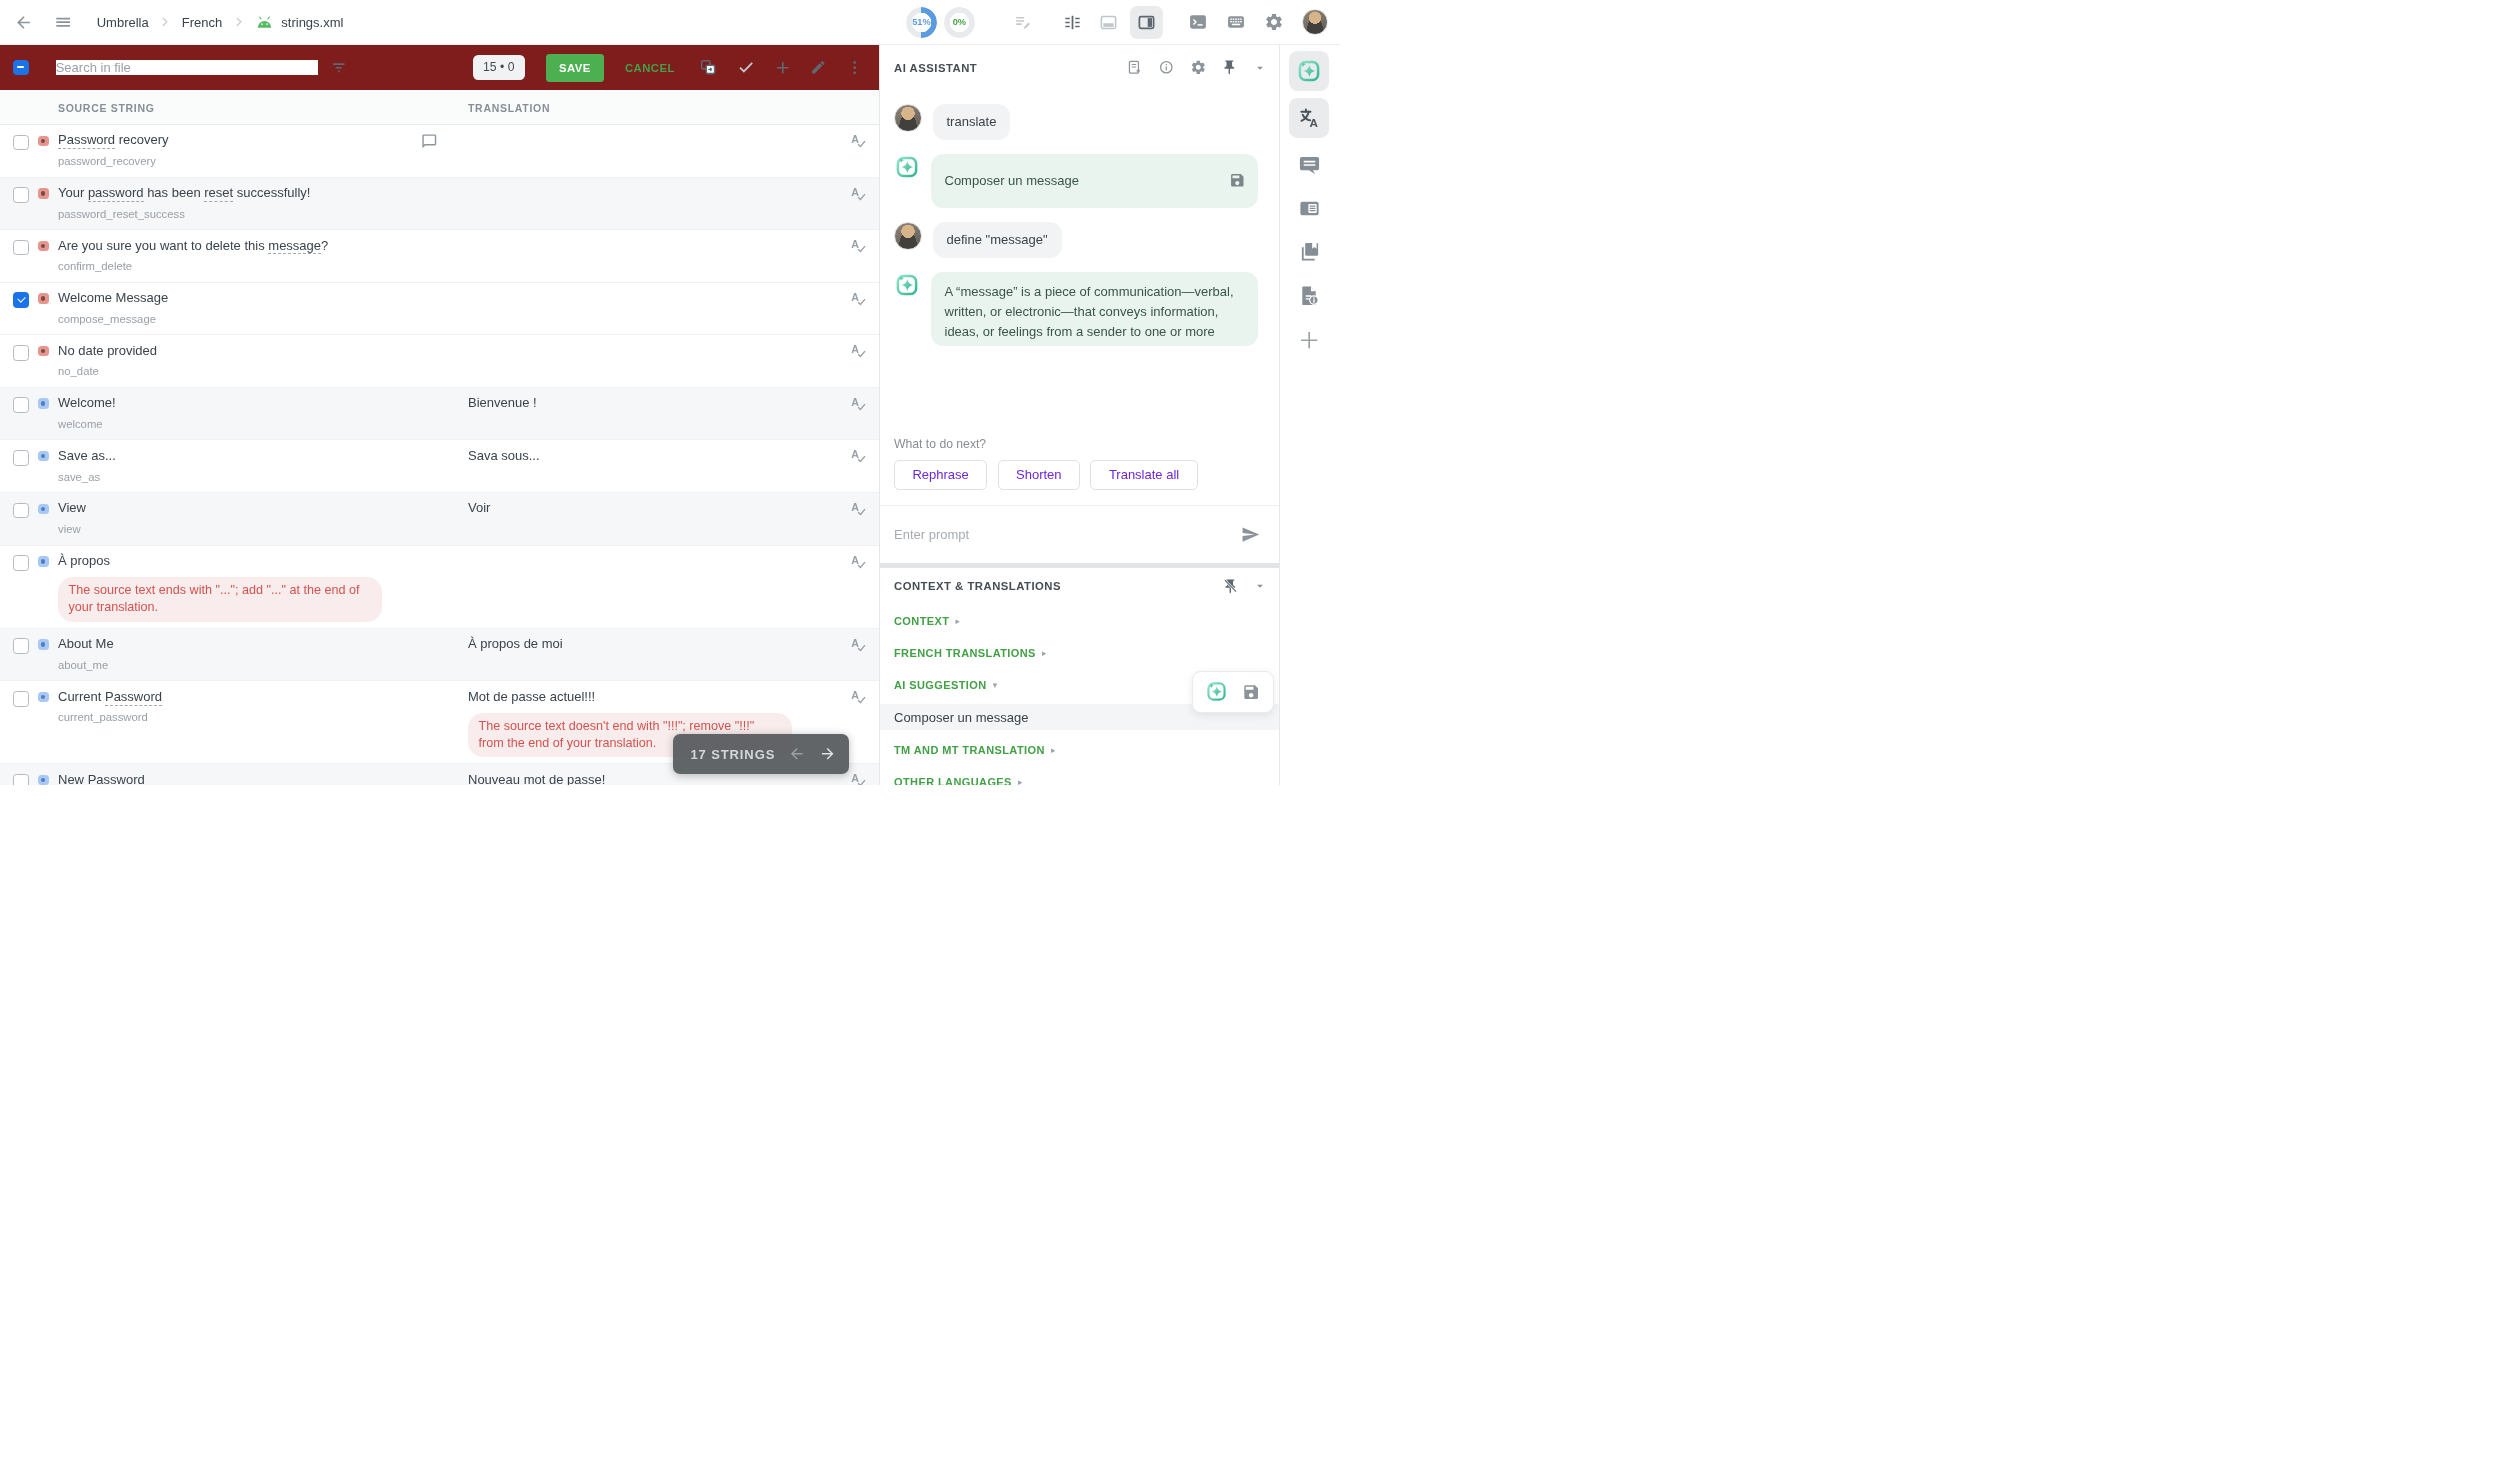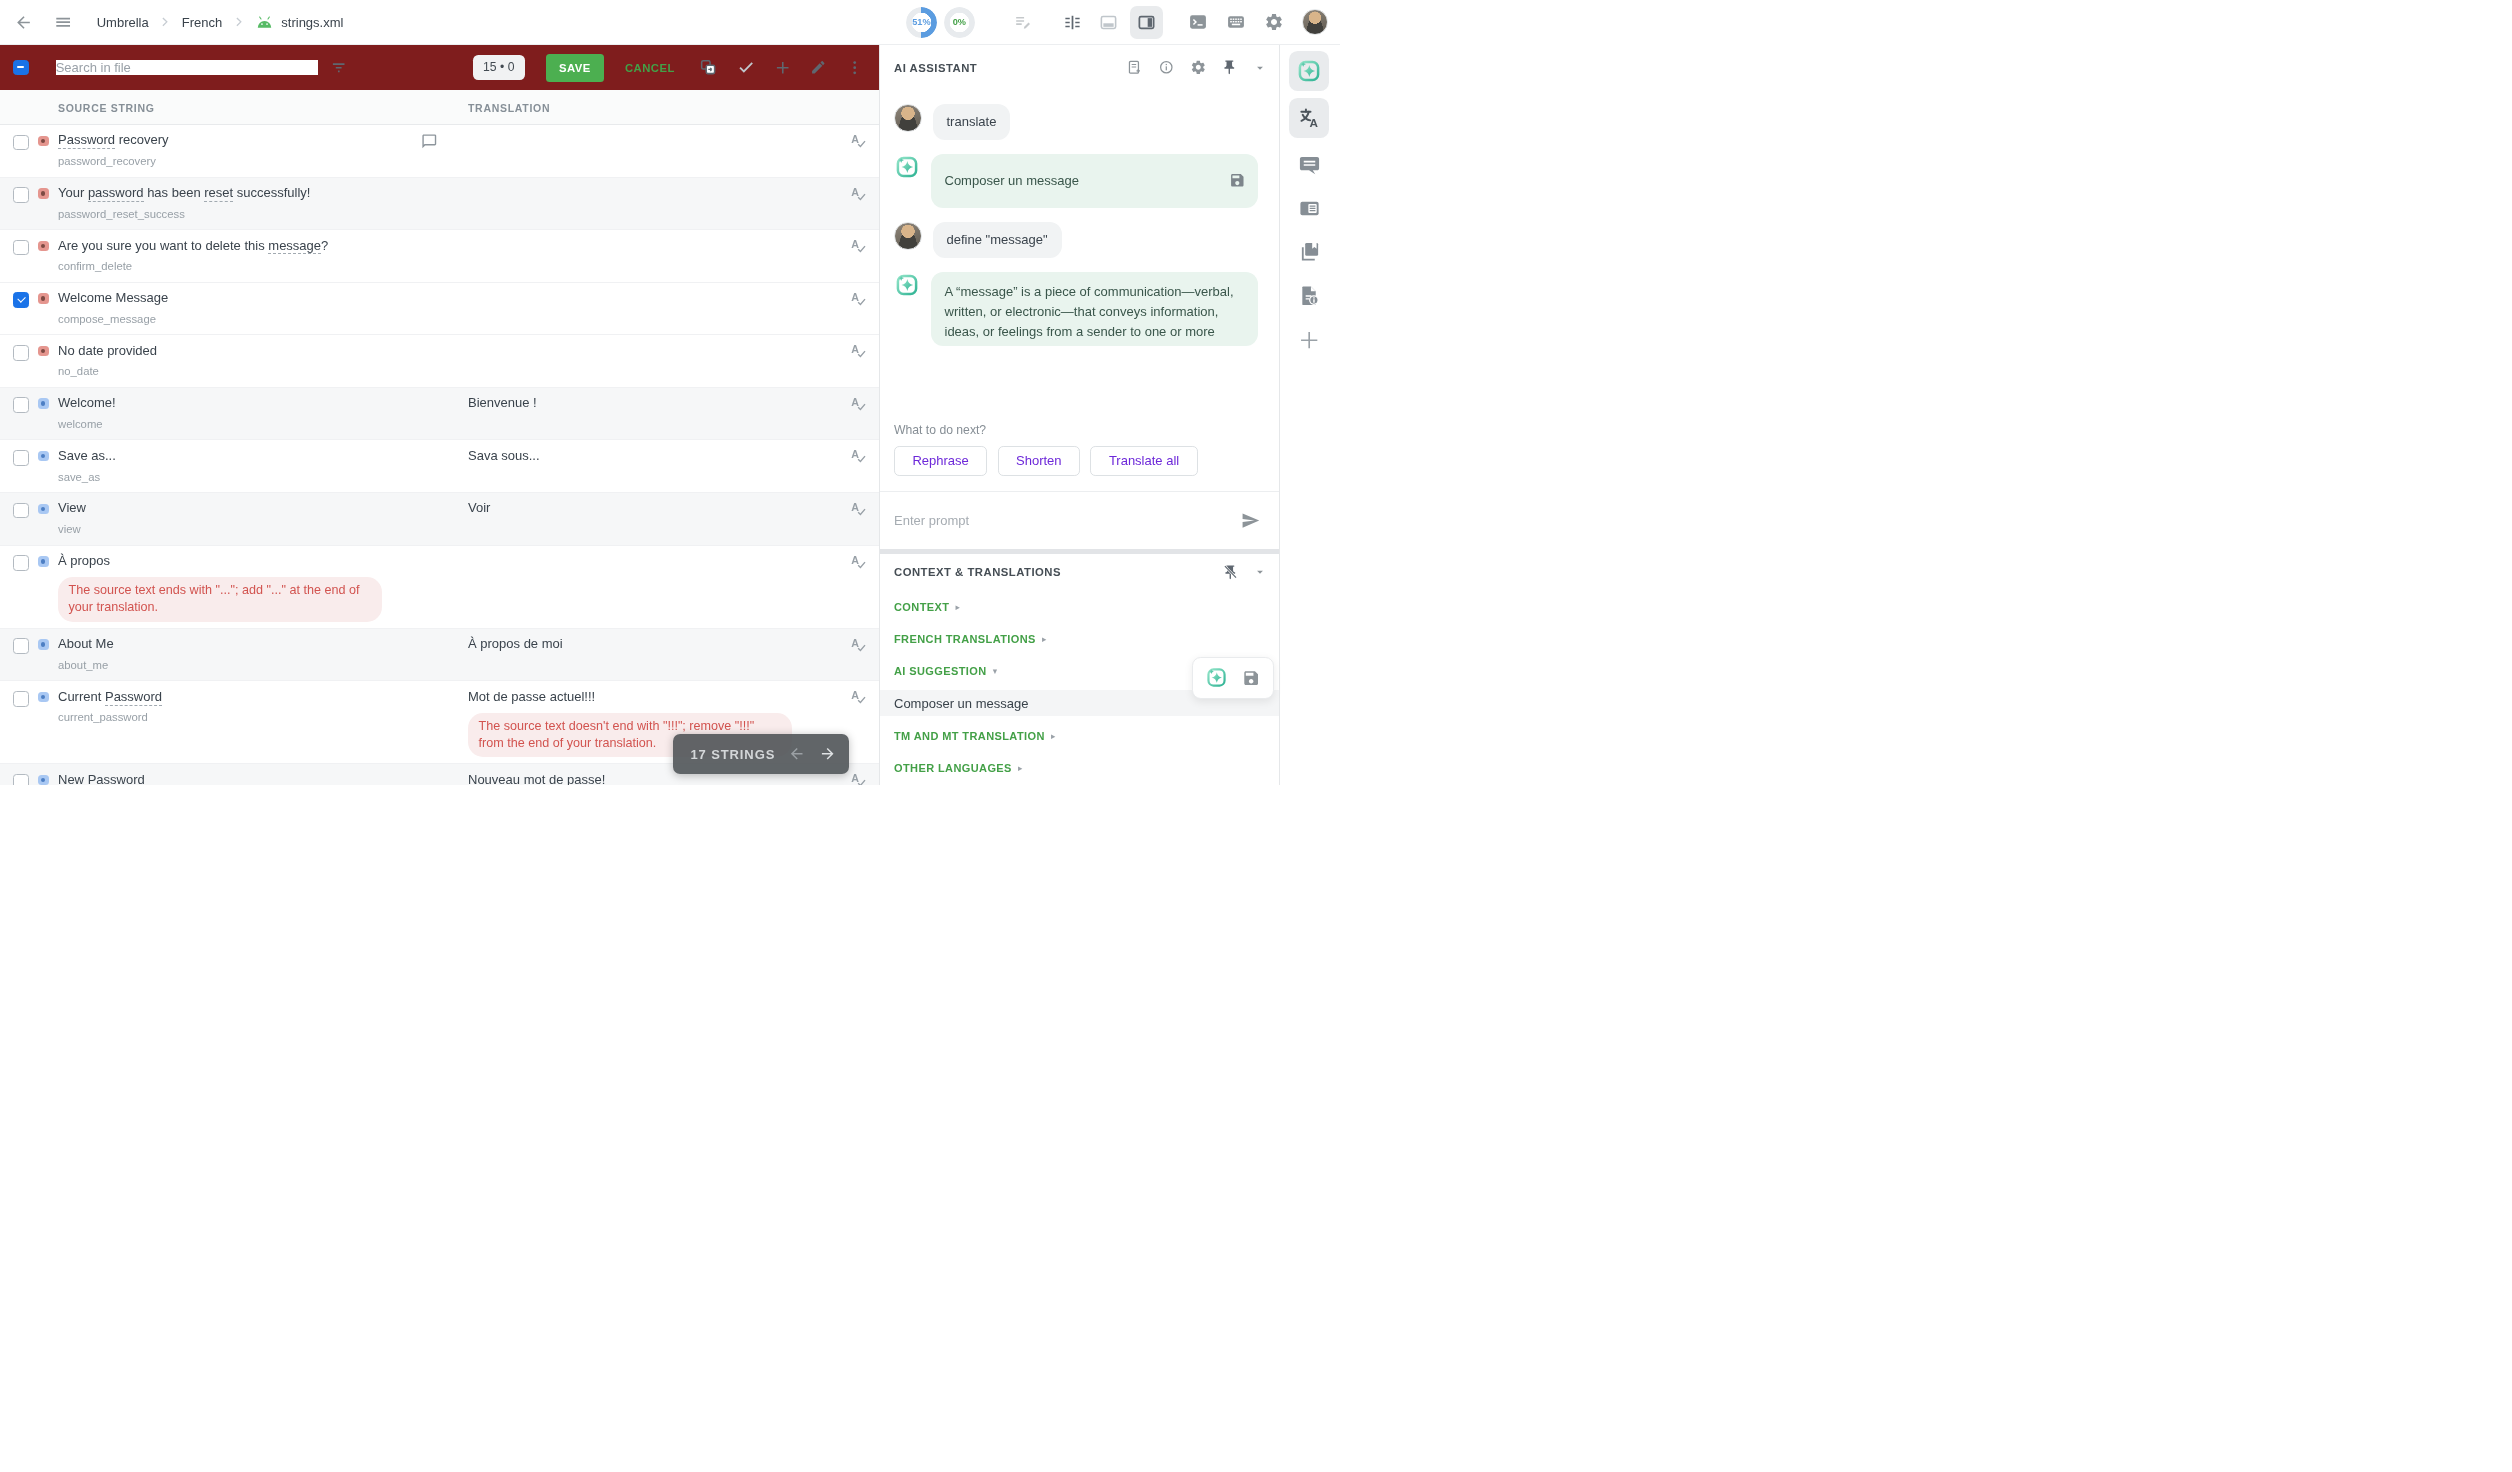--- a/index.html
+++ b/index.html
@@ -95,21 +95,21 @@
  background:radial-gradient(circle at 50% 32%,#d8b48a 0 30%,rgba(0,0,0,0) 31%),
             radial-gradient(ellipse at 50% 102%,#41403c 0 50%,rgba(0,0,0,0) 51%),
             linear-gradient(160deg,#8f867a,#5d584f)}
 .bubble{border-radius:12.2px;padding:7.9px 14px;font-size:13px;line-height:20px}
 .bubble.user{background:#f1f3f4;color:#3a434c;width:fit-content;max-width:297px}
 .bubble.ai{background:#e9f4ee;color:#3a564b;flex:1}
 .bubble.ai.one{display:flex;align-items:center;min-height:54px;padding:7.9px 12.2px 7.9px 14px}
 .bubble.ai.one .t{flex:1}
 .bubble.ai.clip{height:74px;overflow:hidden;padding:10.5px 14px}
 .save-ic{color:#7d858b;cursor:pointer;flex:none;margin-left:8.7px}
-.next-label{flex:none;margin:0 14px 0;font-size:12.2px;color:#868e95}
+.next-label{flex:none;margin:14px 14px 0;font-size:12.2px;color:#868e95}
 .actions{flex:none;display:flex;gap:10.5px;margin:8.7px 14px 0}
 .action-btn{background:#fff;border:0.9px solid #dde1e4;border-radius:5.2px;height:30px;padding:0 17.4px;
   font-size:13px;color:#6d28d9;cursor:pointer;font-family:inherit}
 .prompt{flex:none;margin-top:15.7px;border-top:0.9px solid #eceef0;height:58px;display:flex;align-items:center;padding:0 19px 0 14px}
 .prompt input{flex:1;border:none;outline:none;font-size:13px;color:#3a434c;font-family:inherit}
 .prompt input::placeholder{color:#a6acb2}
 .hr-thick{flex:none;height:4.4px;background:#e2e4e7}
 .ctx-head{height:37px;flex:none;display:flex;align-items:center;padding:0 12.2px 0 14px}
 .ctx-head .sp{flex:1}
 .ctx-head .ib{margin-left:14px}

